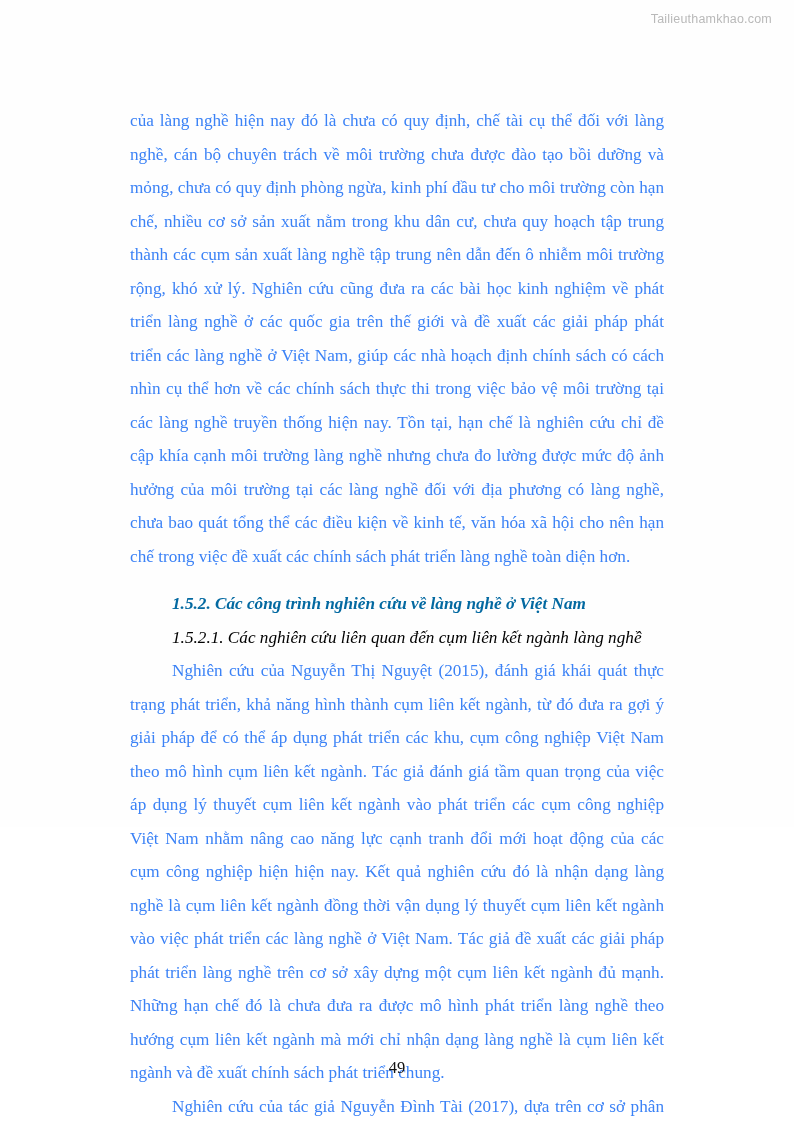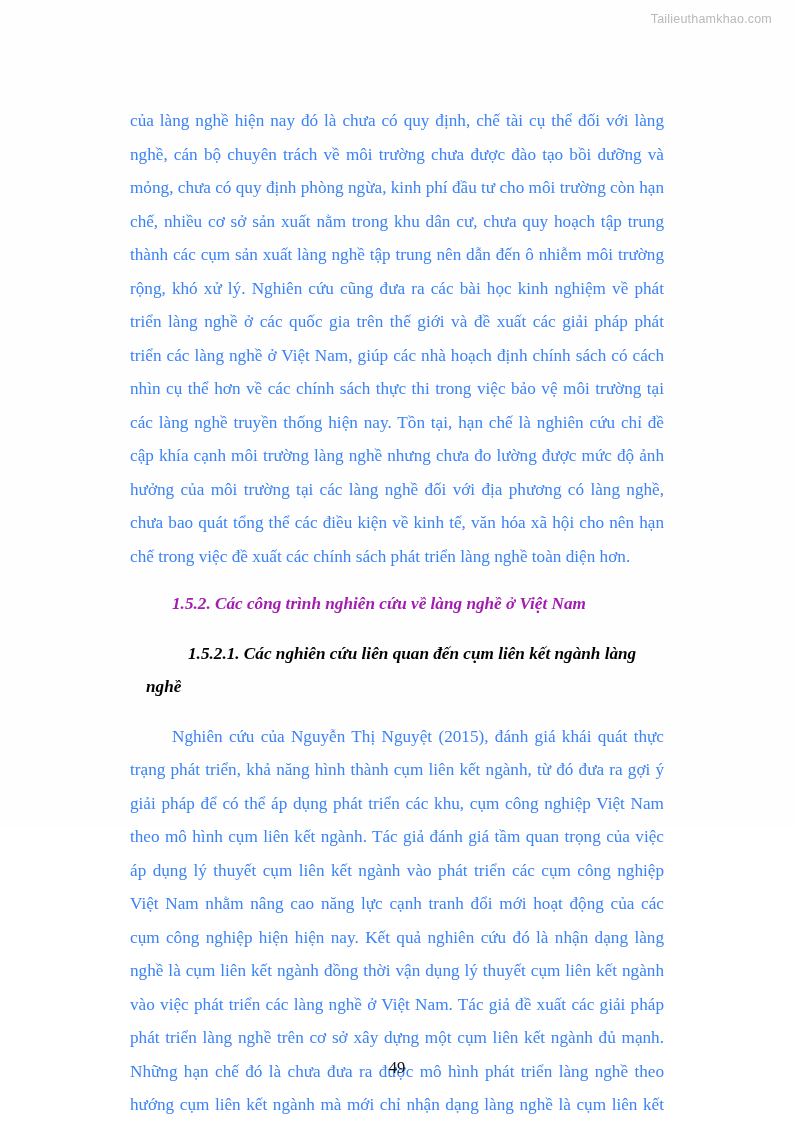--- a/index.html
+++ b/index.html
@@ -49,27 +49,27 @@
   p.indent {
     text-indent: 42px;
   }
   h3.heading-2 {
     margin: 14px 0 0 0;
     font-size: 17.2px;
     line-height: 33.5px;
     font-weight: bold;
     font-style: italic;
     text-indent: 42px;
-    color: #a21caf;
+    color: #0369a1;
   }
   h4.heading-3 {
-    margin: 16px;
+    margin: 0;
     font-size: 17.2px;
     line-height: 33.5px;
-    font-weight: bold;
+    font-weight: normal;
     font-style: italic;
     text-indent: 42px;
     color: #000000;
   }
   .page-number {
     position: absolute;
     top: 1058px;
     left: 0;
     width: 794px;
     text-align: center;

